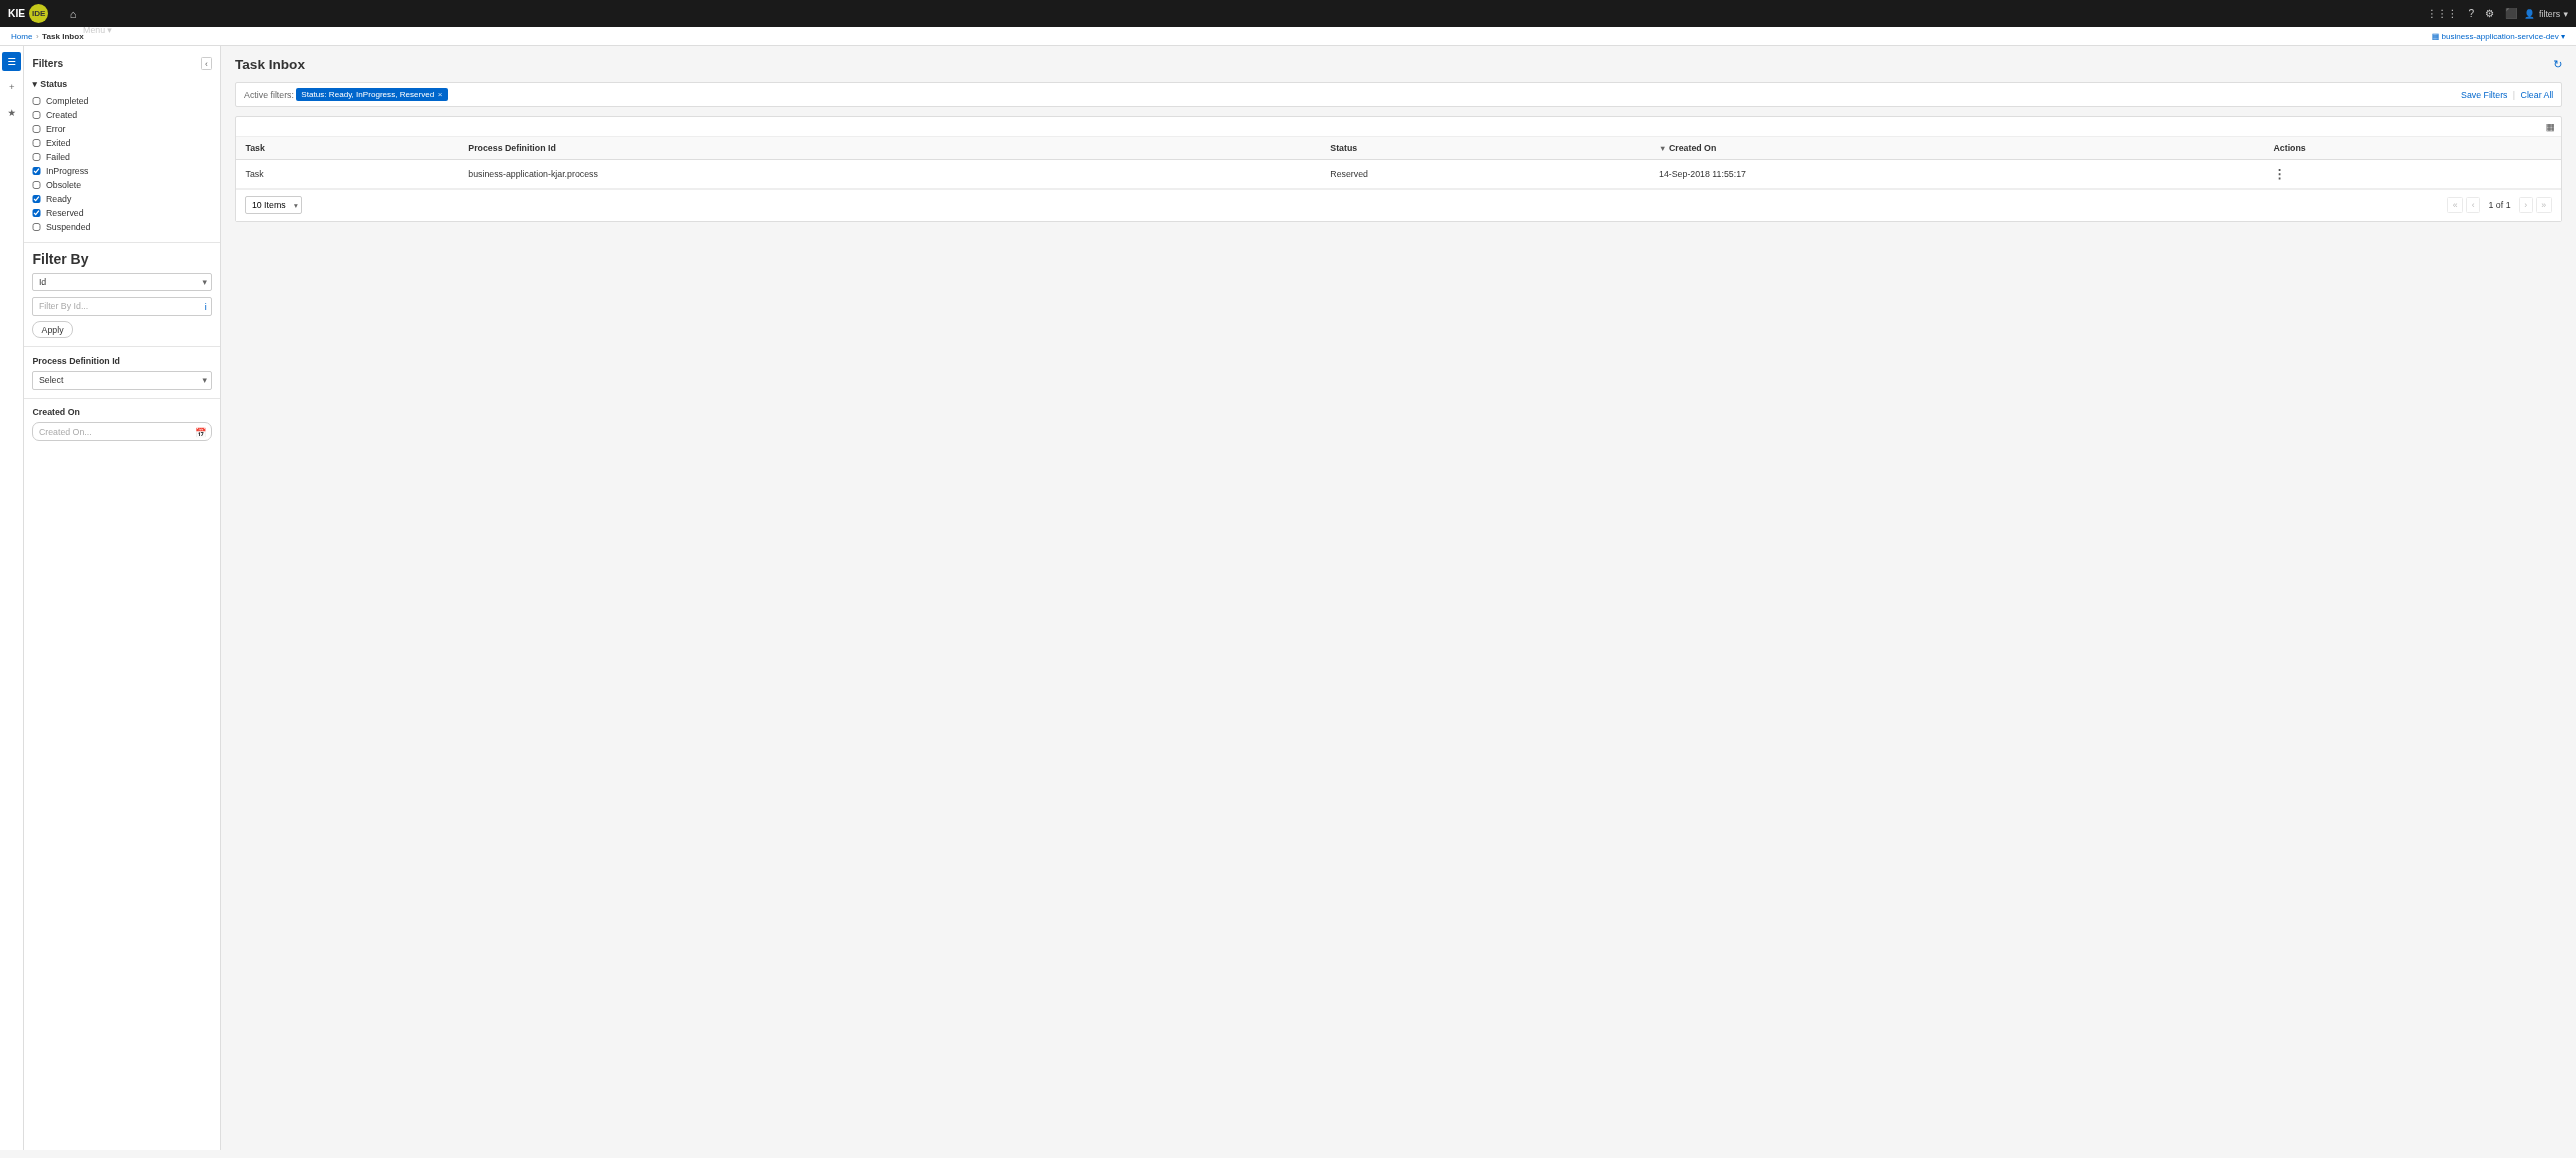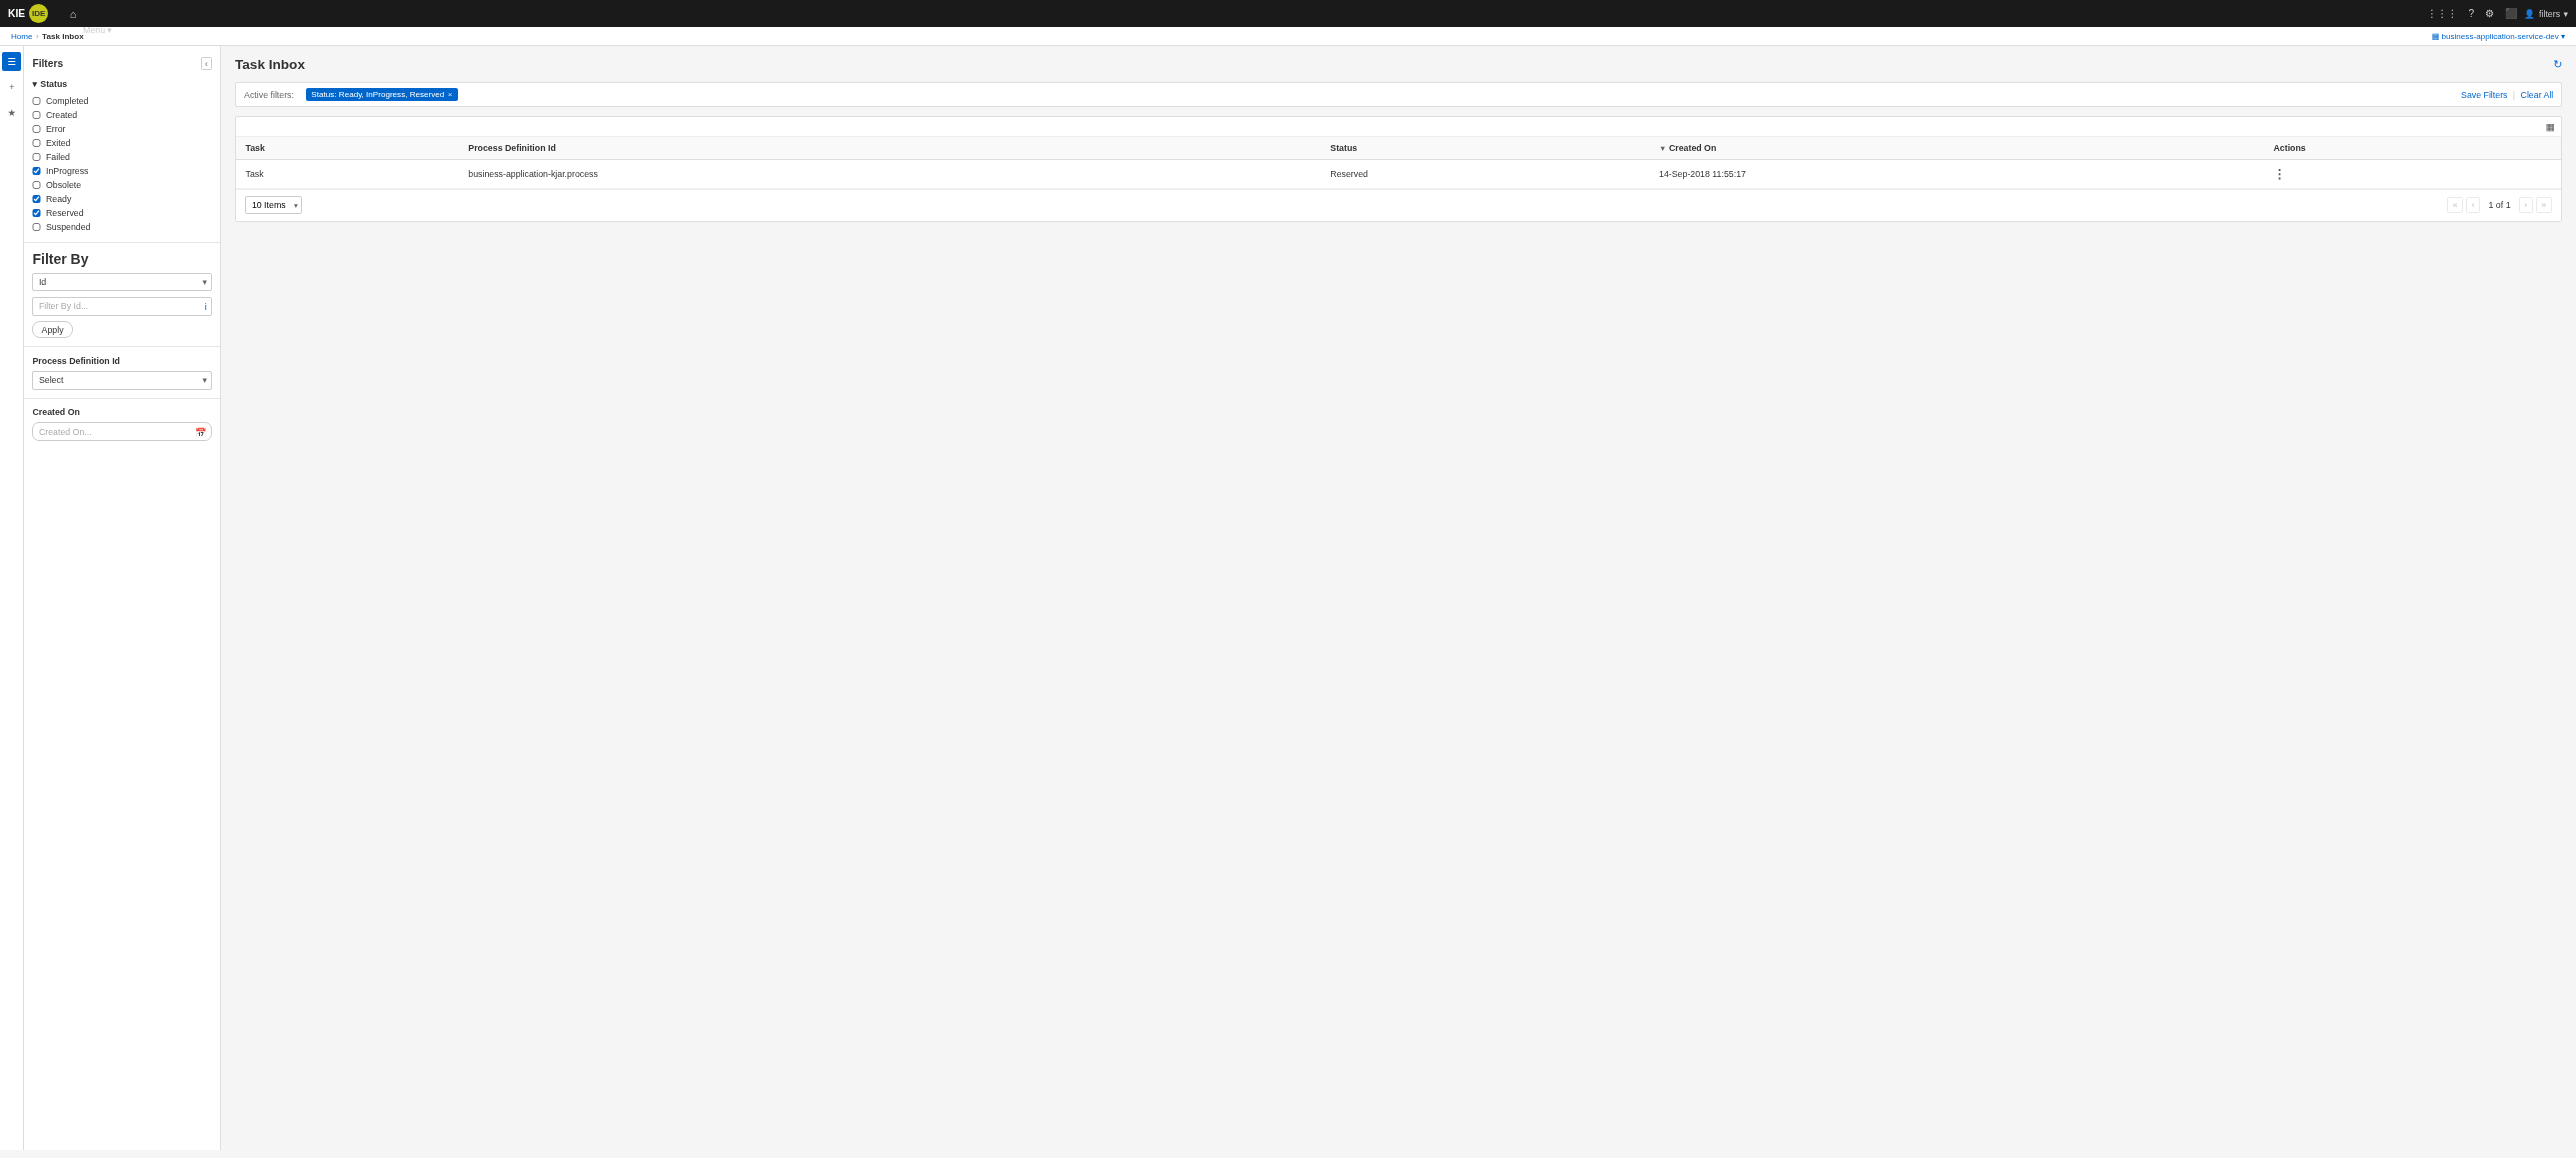--- a/index.html
+++ b/index.html
@@ -315,21 +315,21 @@
       margin-bottom: 8.1px;
       background: #fff;
       border: 0.7px solid #ddd;
       border-radius: 2px;
       padding: 5.4px 8.1px;
       justify-content: space-between;
     }
     .active-filters-left {
       display: flex;
       align-items: center;
-      gap: 12px;
+      gap: 2px;
       text-align: right;
     }
     .active-filters-label {
       font-size: 8.8px;
       color: #666;
     }
     .filter-tag {
       background: #0066cc;
       color: #fff;
       border-radius: 2px;

